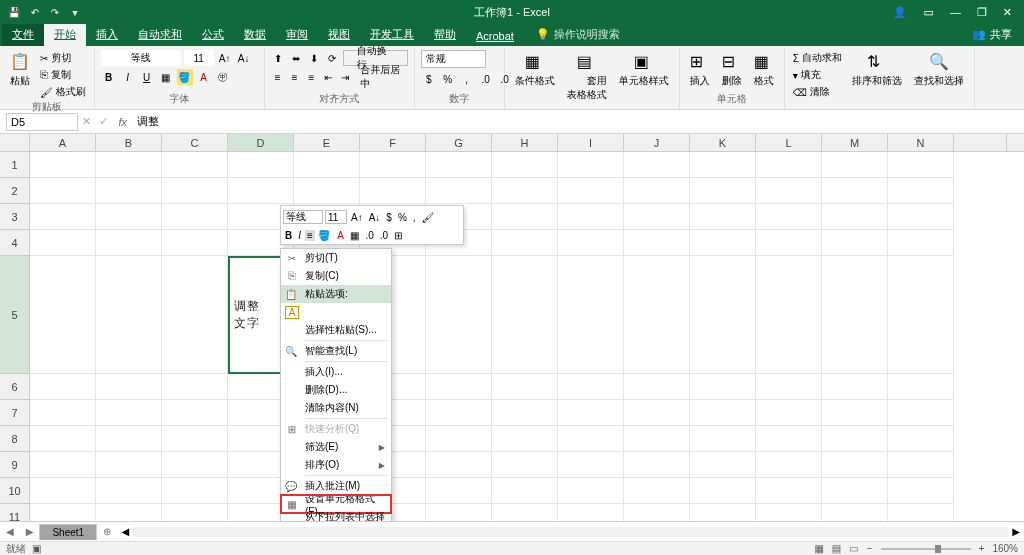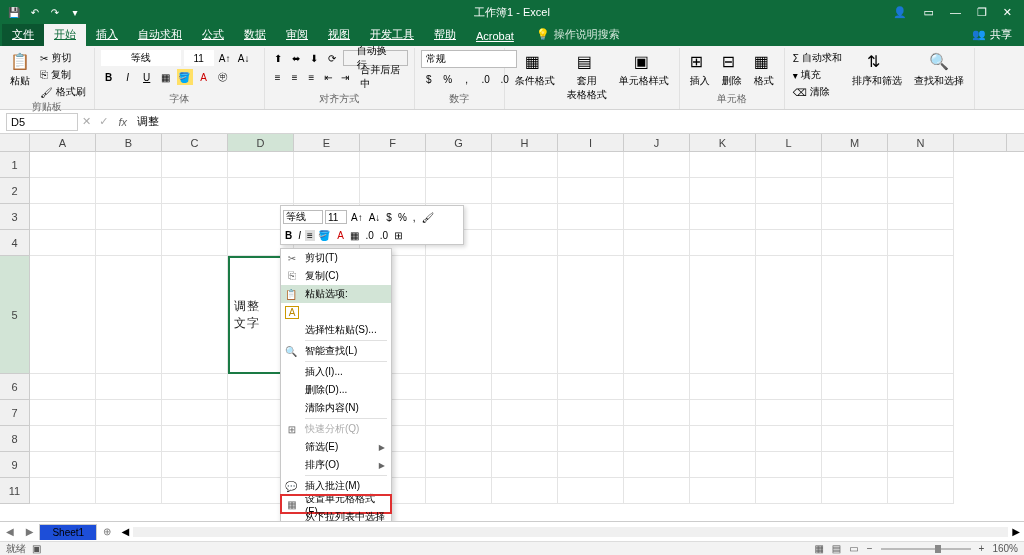--- a/index.html
+++ b/index.html
@@ -69,21 +69,21 @@
 .cm-item.hover { background: #d2e4d6; }
 .cm-item .cm-icon { position: absolute; left: 4px; width: 14px; text-align: center; font-size: 10px; color: #666; }
 .cm-item .arrow { margin-left: auto; font-size: 8px; color: #666; }
 .cm-item.disabled { color: #aaa; cursor: default; }
 .cm-sep { height: 1px; background: #e0e0e0; margin: 1px 4px 1px 24px; }
 .cm-item.highlighted { outline: 2px solid #e03030; outline-offset: -1px; }
 
 
 .sheet-tabs { position: absolute; bottom: 14px; left: 0; right: 0; height: 20px; background: #fff; border-top: 1px solid #ccc; display: flex; align-items: center; font-size: 10px; }
 .sheet-tabs .nav { padding: 0 6px; color: #777; }
-.sheet-tab { padding: 2px 12px; border: 1px solid #ccc; border-bottom: none; background: #1d4ed8; }
+.sheet-tab { padding: 2px 12px; border: 1px solid #ccc; border-bottom: none; background: #a3a3a3; }
 .add-sheet { padding: 0 6px; color: #777; }
 .hscroll { flex: 1; display: flex; align-items: center; justify-content: space-between; padding: 0 4px; }
 .hscroll-track { flex: 1; height: 10px; background: #f0f0f0; margin: 0 4px; }
 
 
 .statusbar { position: absolute; bottom: 0; left: 0; right: 0; height: 14px; background: #f3f3f3; border-top: 1px solid #ddd; display: flex; align-items: center; font-size: 10px; color: #555; padding: 0 6px; }
 .statusbar .right { margin-left: auto; display: flex; gap: 8px; align-items: center; }
 .zoom-slider { width: 90px; height: 2px; background: #bbb; position: relative; }
 .zoom-slider .thumb { position: absolute; width: 6px; height: 8px; background: #888; top: -3px; left: 60%; }
 </style>
@@ -198,41 +198,41 @@
         <span>⇤</span>
         <span>⇥</span>
         <span style="width:auto;padding:0 4px">合并后居中</span>
       </div>
     </div>
     <div class="group-label">对齐方式</div>
   </div>
 
   <div class="group" style="width:90px">
     <div class="group-content" style="flex-direction:column;gap:3px">
-      <span class="font-combo" style="width:96px">常规</span>
+      <span class="font-combo" style="width:65px">常规</span>
       <div class="icon-row">
         <span>$</span>
         <span>%</span>
         <span>,</span>
         <span>.0</span>
         <span>.0</span>
       </div>
     </div>
     <div class="group-label">数字</div>
   </div>
 
   <div class="group">
     <div class="group-content">
       <div class="big-btn">
           <span class="icon">▦</span>
           <span class="label">条件格式</span>
         </div>
       <div class="big-btn">
           <span class="icon">▤</span>
-          <span class="label" style="white-space:pre-line;text-align:center">套用
+          <span class="label" style="white-space:pre-line;text-align:right">套用
 表格格式</span>
         </div>
       <div class="big-btn">
           <span class="icon">▣</span>
           <span class="label">单元格样式</span>
         </div>
     </div>
   </div>
 
   <div class="group">
@@ -456,20 +456,37 @@
       <div class="cell"></div>
       <div class="cell"></div>
       <div class="cell"></div>
       <div class="cell"></div>
       <div class="cell"></div>
       <div class="cell"></div>
       <div class="cell"></div>
       <div class="cell"></div>
     </div>
   <div class="row">
+      <div class="rowh">10</div>
+      <div class="cell"></div>
+      <div class="cell"></div>
+      <div class="cell"></div>
+      <div class="cell"></div>
+      <div class="cell"></div>
+      <div class="cell"></div>
+      <div class="cell"></div>
+      <div class="cell"></div>
+      <div class="cell"></div>
+      <div class="cell"></div>
+      <div class="cell"></div>
+      <div class="cell"></div>
+      <div class="cell"></div>
+      <div class="cell"></div>
+    </div>
+  <div class="row">
       <div class="rowh">11</div>
       <div class="cell"></div>
       <div class="cell"></div>
       <div class="cell"></div>
       <div class="cell"></div>
       <div class="cell"></div>
       <div class="cell"></div>
       <div class="cell"></div>
       <div class="cell"></div>
       <div class="cell"></div>

